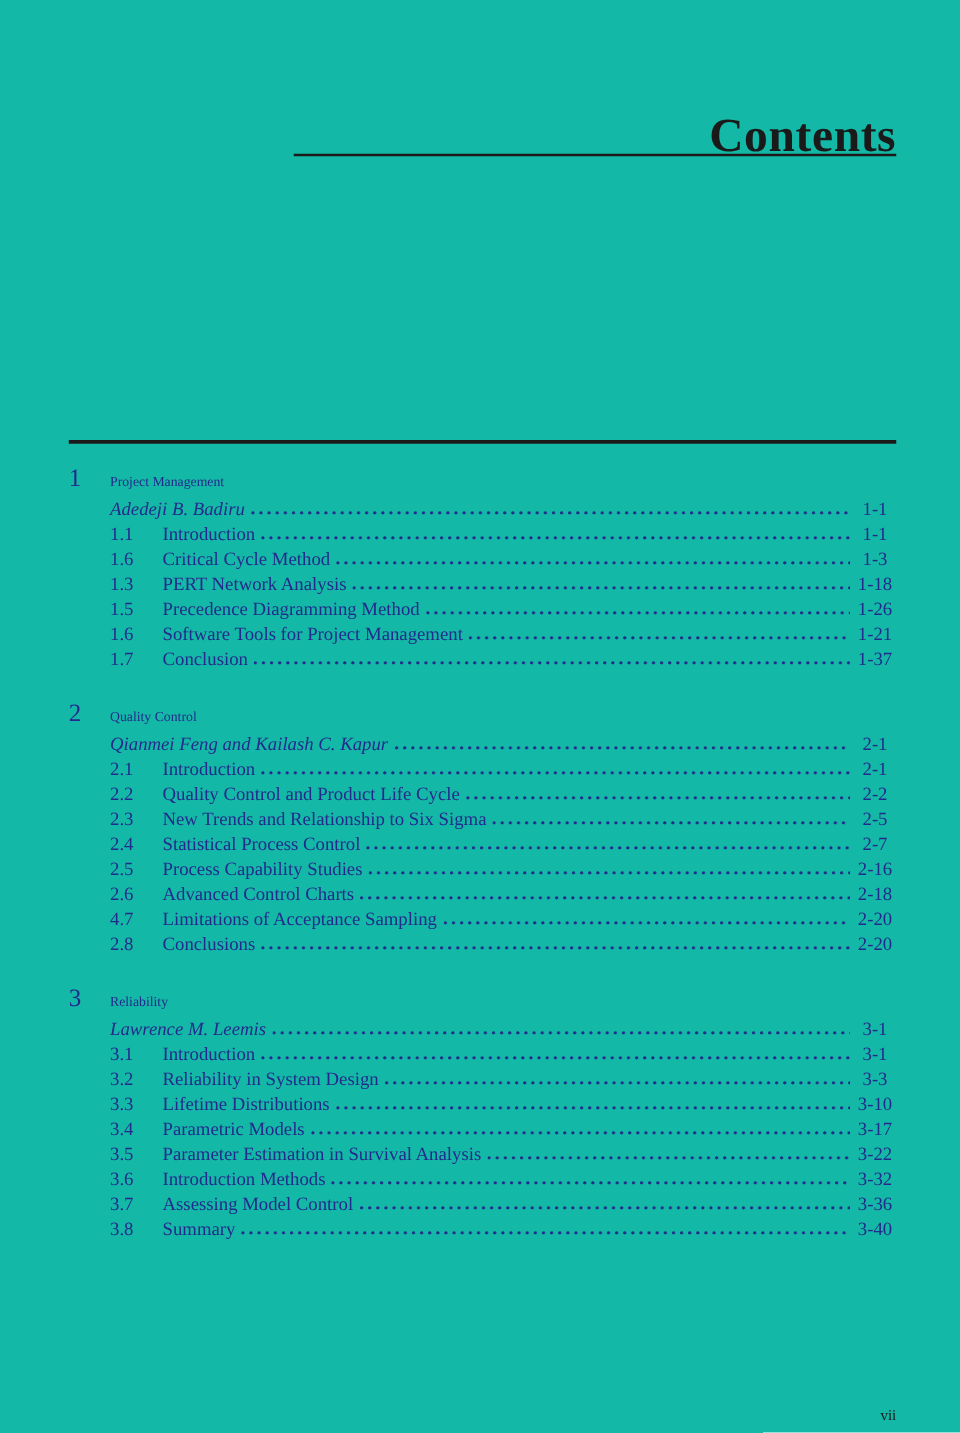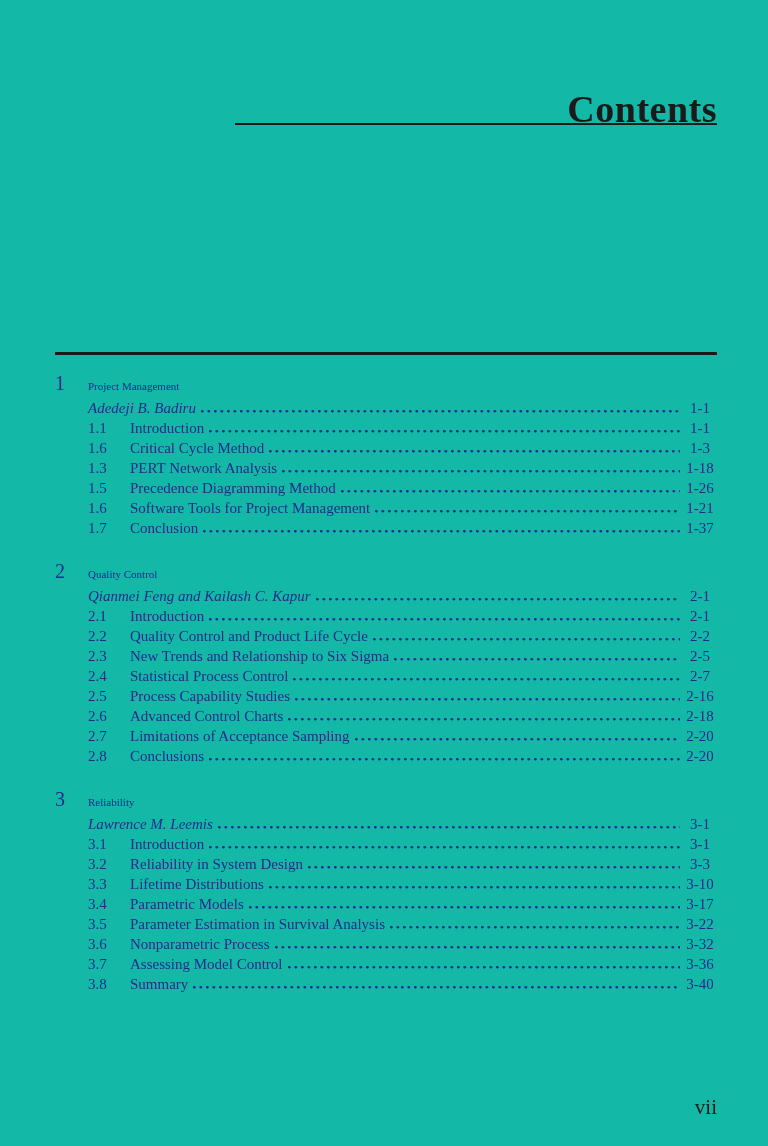--- a/index.html
+++ b/index.html
@@ -53,22 +53,22 @@
     margin:0 3px 0 5px;
     background-image:radial-gradient(circle at 1.3px 1.3px,#232a8d 1.05px,transparent 1.5px);
     background-size:6.5px 3px;
     background-repeat:repeat-x;
     background-position:left 100%;
   }
   .pagenum{min-width:34px;flex:none;text-align:center;white-space:nowrap;}
   
   .folio{
     position:absolute;
-    top:1095px;right:51px;
-    font-size:21px;color:#1a1a1a;
+    top:1125px;right:51px;
+    font-size:12px;color:#1a1a1a;
   }
 </style>
 </head>
 <body>
 
 <div class="page">
 
   <h1 class="contents-title">Contents</h1>
   <div class="title-rule"></div>
   <div class="main-rule"></div>
@@ -177,21 +177,21 @@
   </div>
 
   <div class="row sec-row">
     <span class="sec-num">2.6</span>
     <span class="sec-title">Advanced Control Charts</span>
     <span class="leader"></span>
     <span class="pagenum">2-18</span>
   </div>
 
   <div class="row sec-row">
-    <span class="sec-num">2.7</span>
+    <span class="sec-num">4.7</span>
     <span class="sec-title">Limitations of Acceptance Sampling</span>
     <span class="leader"></span>
     <span class="pagenum">2-20</span>
   </div>
 
   <div class="row sec-row">
     <span class="sec-num">2.8</span>
     <span class="sec-title">Conclusions</span>
     <span class="leader"></span>
     <span class="pagenum">2-20</span>
@@ -240,21 +240,21 @@
 
   <div class="row sec-row">
     <span class="sec-num">3.5</span>
     <span class="sec-title">Parameter Estimation in Survival Analysis</span>
     <span class="leader"></span>
     <span class="pagenum">3-22</span>
   </div>
 
   <div class="row sec-row">
     <span class="sec-num">3.6</span>
-    <span class="sec-title">Nonparametric Process</span>
+    <span class="sec-title">Introduction Methods</span>
     <span class="leader"></span>
     <span class="pagenum">3-32</span>
   </div>
 
   <div class="row sec-row">
     <span class="sec-num">3.7</span>
     <span class="sec-title">Assessing Model Control</span>
     <span class="leader"></span>
     <span class="pagenum">3-36</span>
   </div>

